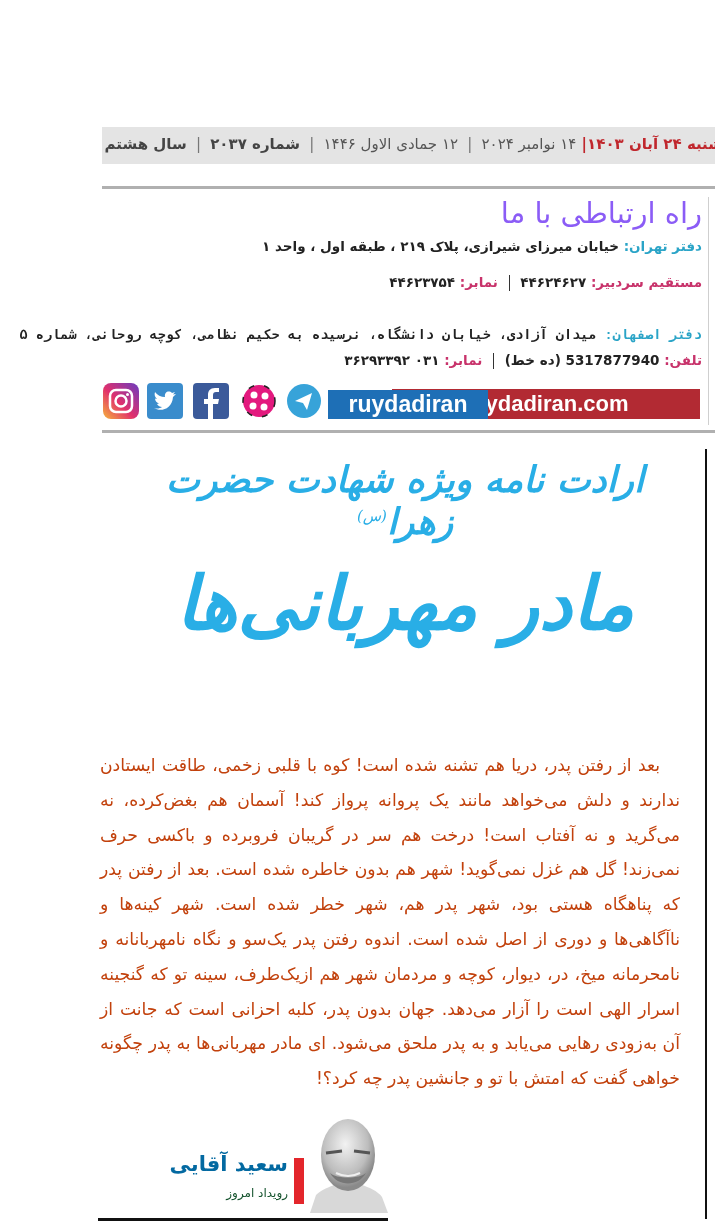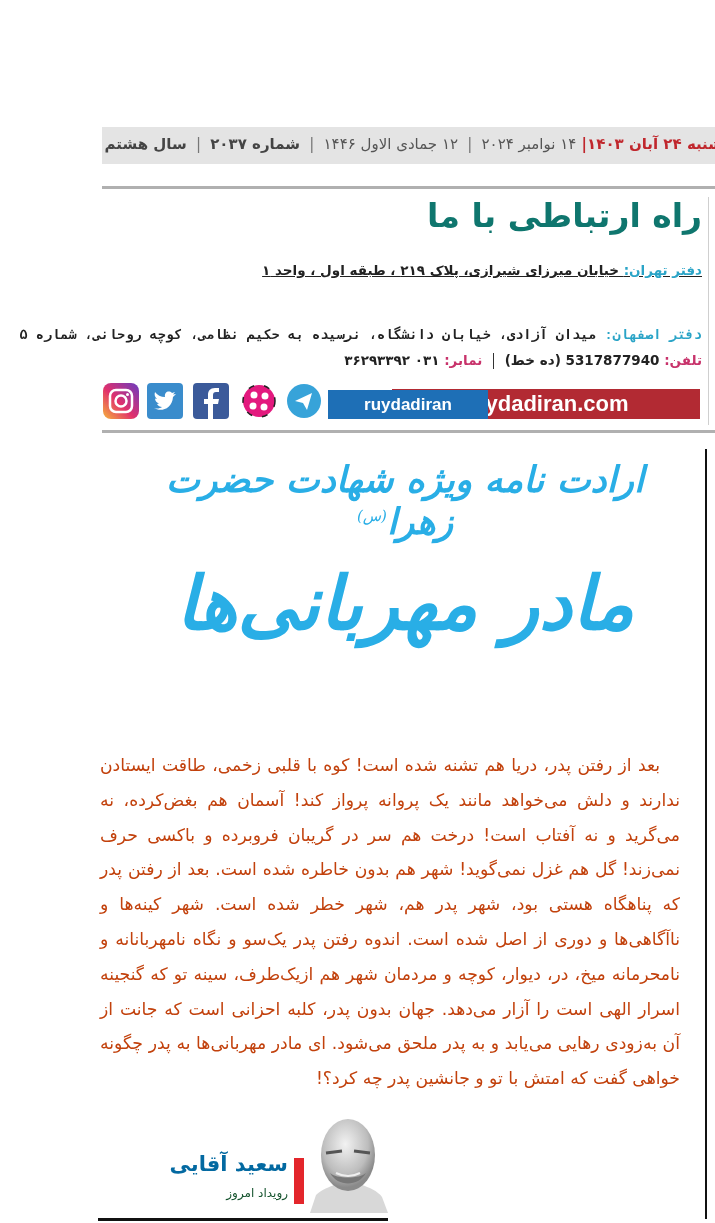--- a/index.html
+++ b/index.html
@@ -12,31 +12,31 @@
   .datebar-inner { position:absolute; right:-8px; top:8px; font-size:15px; color:#444;
                    font-weight:bold; }
   .datebar .red { color:#c0272d; font-weight:bold; }
   .datebar .norm { color:#555; font-weight:normal; }
   .datebar .sep { color:#777; font-weight:normal; margin:0 4px; }
 
   
   .contact-top-rule { position:absolute; left:102px; top:186px; width:613px; height:3px; background:#b0b0b0; }
   .contact { position:absolute; left:102px; top:190px; width:608px; height:236px; direction:rtl; }
   .contact-rightline { position:absolute; left:708px; top:197px; width:1px; height:228px; background:#cfcfcf; }
-  .contact-title { position:absolute; right:8px; top:6px; font-size:33px; font-weight:bold; color:#0f766e; letter-spacing:-1px; }
+  .contact-title { position:absolute; right:8px; top:6px; font-size:29px; font-weight:normal; color:#8b5cf6; letter-spacing:-1px; }
   .line { position:absolute; right:8px; font-size:13.5px; font-weight:bold; color:#222; white-space:nowrap; }
   .lbl-blue { color:#2aa4c7; }
   .lbl-pink { color:#c8336b; }
   .vsep { display:inline-block; width:1px; height:16px; background:#333; vertical-align:middle; margin:0 6px; }
 
   .web-red { position:absolute; left:392px; top:389px; width:308px; height:30px; background:#b22a33;
              color:#fff; font-family:"Liberation Sans", sans-serif; font-weight:bold; font-size:22px;
              text-align:center; line-height:30px; }
   .web-blue { position:absolute; left:328px; top:390px; width:160px; height:29px; background:#1e6fb6;
-              color:#fff; font-family:"Liberation Sans", sans-serif; font-weight:bold; font-size:17px;
+              color:#fff; font-family:"Liberation Sans", sans-serif; font-weight:bold; font-size:23px;
               text-align:center; line-height:29px; }
   .social { position:absolute; top:382px; width:38px; height:38px; }
   .contact-bottom-rule { position:absolute; left:102px; top:430px; width:613px; height:3px; background:#b0b0b0; }
 
   
   .article-rule { position:absolute; left:705px; top:449px; width:2px; height:770px; background:#111; }
   .kicker { position:absolute; left:120px; top:458px; width:570px; text-align:center; direction:rtl;
             font-family:"DejaVu Serif", serif; font-style:italic; font-weight:bold; font-size:36px; color:#29aee6; }
   .kicker sup { font-size:15px; font-weight:normal; }
   .headline { position:absolute; left:120px; top:560px; width:570px; text-align:center; direction:rtl;
@@ -68,23 +68,30 @@
     <span class="sep">|</span>
     <span>سال هشتم</span>
   </div>
 </div>
 
 <div class="contact-top-rule"></div>
 <div class="contact-rightline"></div>
 <div class="contact">
   <div class="contact-title">راه ارتباطی با ما</div>
 
-  <div class="line" style="top:72px;text-decoration:underline;">
+  <div class="line" style="top:48px;">
     <span class="lbl-blue">دفتر تهران:</span>
     <span>خیابان میرزای شیرازی، پلاک ۲۱۹ ، طبقه اول ، واحد ۱</span>
+  </div>
+  <div class="line" style="top:84px;">
+    <span class="lbl-pink">مستقیم سردبیر:</span>
+    <span>۴۴۶۲۴۶۲۷</span>
+    <span class="vsep"></span>
+    <span class="lbl-pink">نمابر:</span>
+    <span>۴۴۶۲۳۷۵۴</span>
   </div>
 
   <div class="line" style="top:136px;font-family:Liberation Mono, monospace;">
     <span class="lbl-blue">دفتر اصفهان:</span>
     <span>میدان آزادی، خیابان دانشگاه، نرسیده به حکیم نظامی، کوچه روحانی، شماره ۵</span>
   </div>
   <div class="line" style="top:162px;">
     <span class="lbl-pink">تلفن:</span>
     <span>5317877940 (ده خط)</span>
     <span class="vsep"></span>

